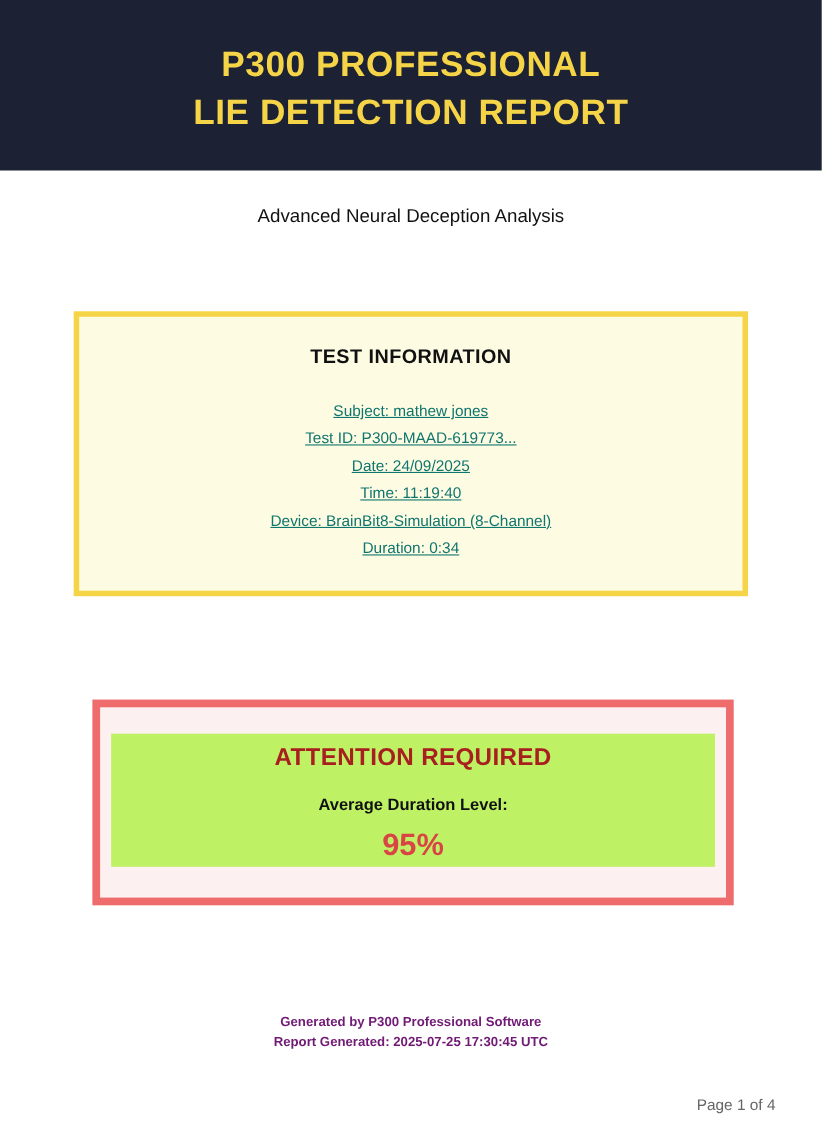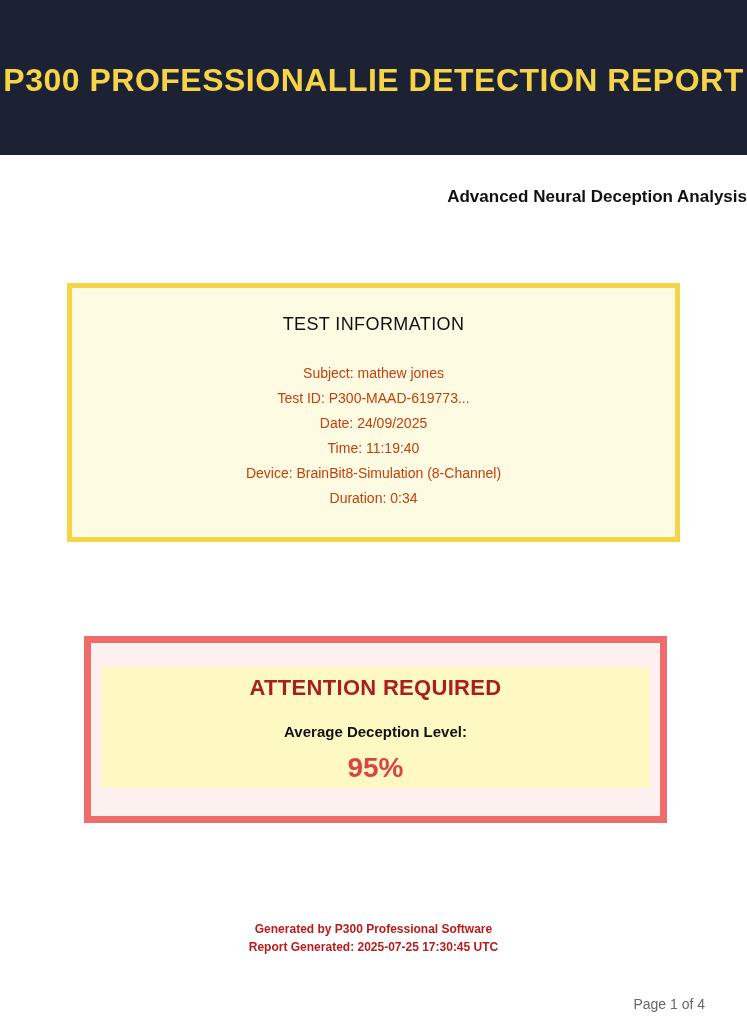--- a/index.html
+++ b/index.html
@@ -22,83 +22,84 @@
     background: #ffffff;
     box-sizing: border-box;
   }
 
   
   .header-banner {
     background: #1c2233;
     width: 100%;
     height: 155px;
     display: flex;
-    flex-direction: row;
+    flex-direction: column;
     align-items: center;
     justify-content: center;
     box-sizing: border-box;
     padding-top: 4px;
   }
   .header-title-line {
     color: #f5d547;
     font-size: 32px;
     font-weight: bold;
     letter-spacing: 0.5px;
     line-height: 44px;
     text-align: center;
   }
 
   
   .subtitle {
-    text-align: right;
+    text-align: center;
     font-size: 17px;
-    font-weight: bold;
+    font-weight: normal;
     color: #111111;
     margin-top: 32px;
   }
 
   
   .info-card {
     position: absolute;
     left: 67px;
     top: 283px;
     width: 613px;
     box-sizing: border-box;
     border: 5px solid #f5d547;
     background: #fefbe3;
     padding: 26px 20px 26px 20px;
   }
   .info-card-title {
     text-align: center;
     font-size: 18px;
-    font-weight: normal;
+    font-weight: bold;
     color: #111111;
     margin-bottom: 26px;
     letter-spacing: 0.4px;
   }
   .info-row {
     text-align: center;
     font-size: 14px;
-    color: #c2410c;
+    color: #0f766e;
     line-height: 25px;
+    text-decoration: underline;
   }
 
   
   .alert-card {
     position: absolute;
     left: 84px;
     top: 636px;
     width: 583px;
     box-sizing: border-box;
     border: 7px solid #ef6c6c;
     background: #fdf0f0;
     padding: 24px 10px 28px 10px;
   }
   .alert-inner {
-    background: #fef9c3;
+    background: #bef264;
     padding: 8px 0 4px 0;
   }
   .alert-title {
     text-align: center;
     font-size: 22px;
     font-weight: bold;
     color: #a81f1f;
     letter-spacing: 0.3px;
     margin-bottom: 22px;
   }
@@ -120,21 +121,21 @@
   .footer {
     position: absolute;
     left: 0;
     top: 920px;
     width: 100%;
     text-align: center;
   }
   .footer-line {
     font-size: 12px;
     font-weight: bold;
-    color: #b91c1c;
+    color: #701a75;
     line-height: 18px;
   }
   .page-number {
     position: absolute;
     right: 42px;
     top: 996px;
     font-size: 14px;
     color: #666666;
   }
 </style>
@@ -156,21 +157,21 @@
     <div class="info-row">Test ID: P300-MAAD-619773...</div>
     <div class="info-row">Date: 24/09/2025</div>
     <div class="info-row">Time: 11:19:40</div>
     <div class="info-row">Device: BrainBit8-Simulation (8-Channel)</div>
     <div class="info-row">Duration: 0:34</div>
   </div>
 
   <div class="alert-card">
     <div class="alert-inner">
       <div class="alert-title">ATTENTION REQUIRED</div>
-      <div class="alert-label">Average Deception Level:</div>
+      <div class="alert-label">Average Duration Level:</div>
       <div class="alert-value">95%</div>
     </div>
   </div>
 
   <div class="footer">
     <div class="footer-line">Generated by P300 Professional Software</div>
     <div class="footer-line">Report Generated: 2025-07-25 17:30:45 UTC</div>
   </div>
 
   <div class="page-number">Page 1 of 4</div>

